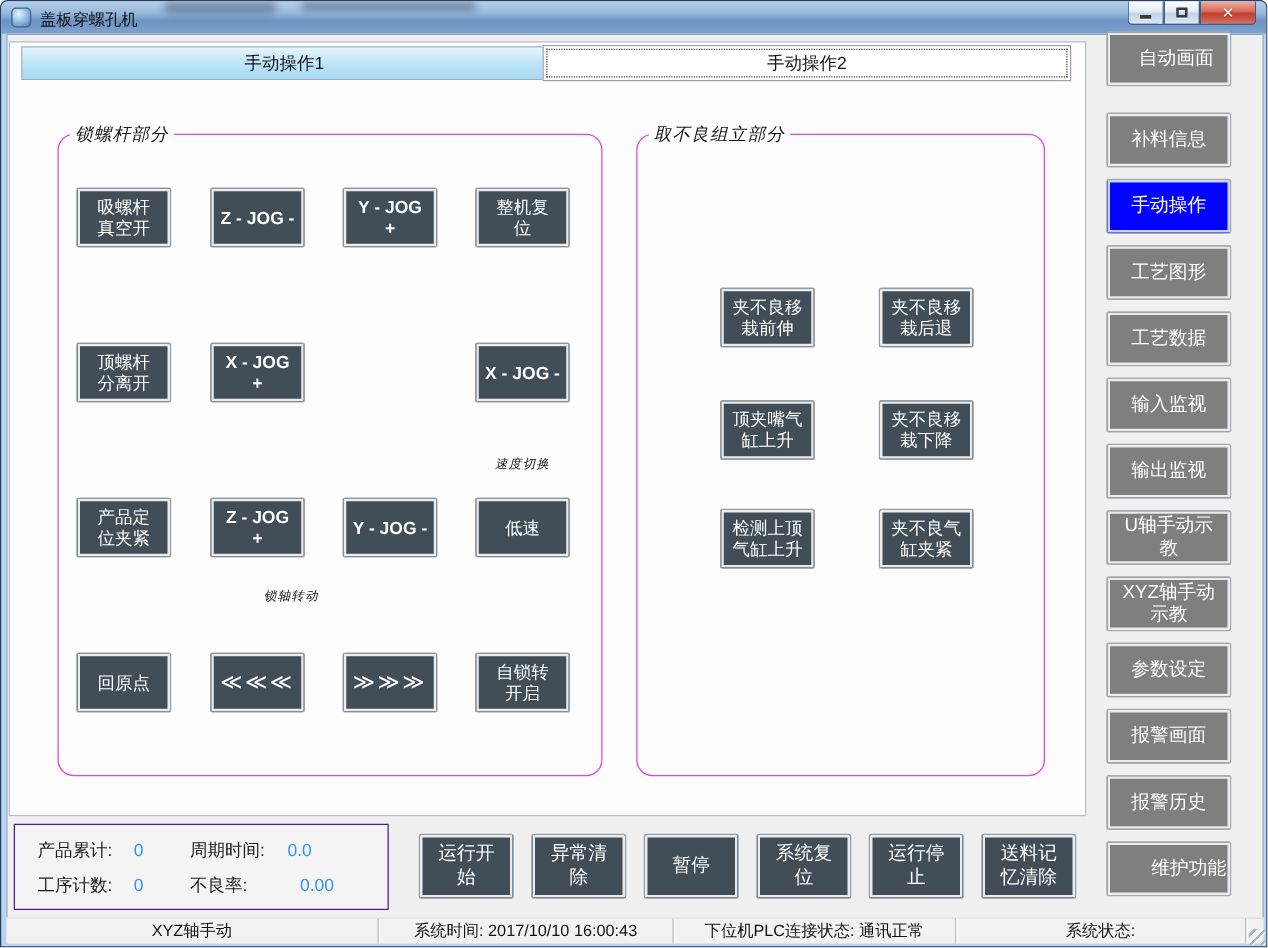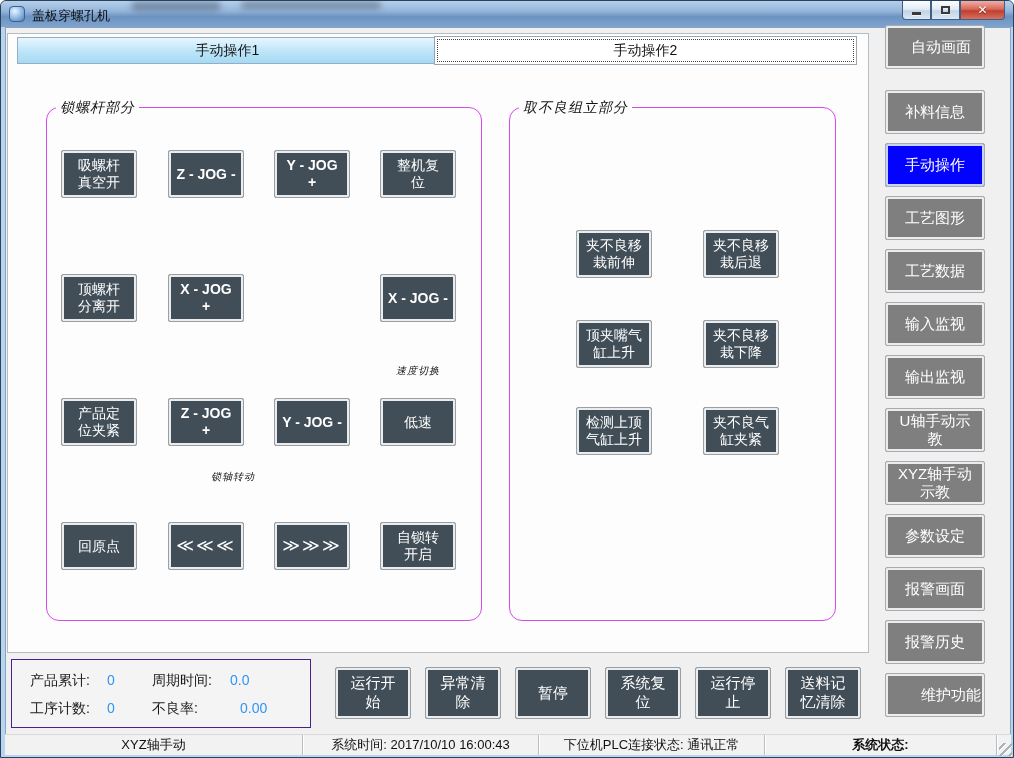--- a/index.html
+++ b/index.html
@@ -181,18 +181,18 @@
 位</div>
   <div class="bbtn" style="left:694px;">运行停
 止</div>
   <div class="bbtn" style="left:784px;">送料记
 忆清除</div>
 
   <div class="statusbar">
     <div class="status-sec" style="width:298px;">XYZ轴手动</div>
     <div class="status-sec" style="width:236px;">系统时间: 2017/10/10 16:00:43</div>
     <div class="status-sec" style="width:226px;">下位机PLC连接状态: 通讯正常</div>
-    <div class="status-sec" style="width:232px;font-weight:bold;">系统状态:</div>
+    <div class="status-sec" style="width:232px;">系统状态:</div>
     <div class="status-sec" style="flex:1;"></div>
   </div>
   <div class="grip"></div>
 
 </div>
 
 </body></html>

